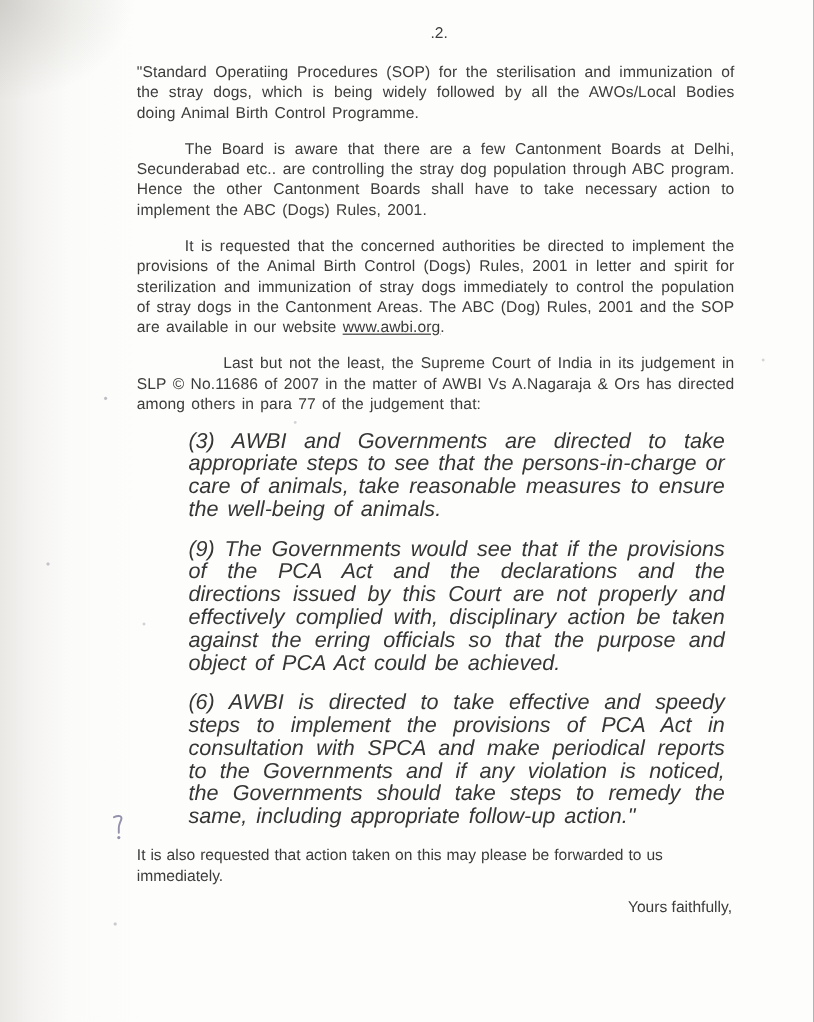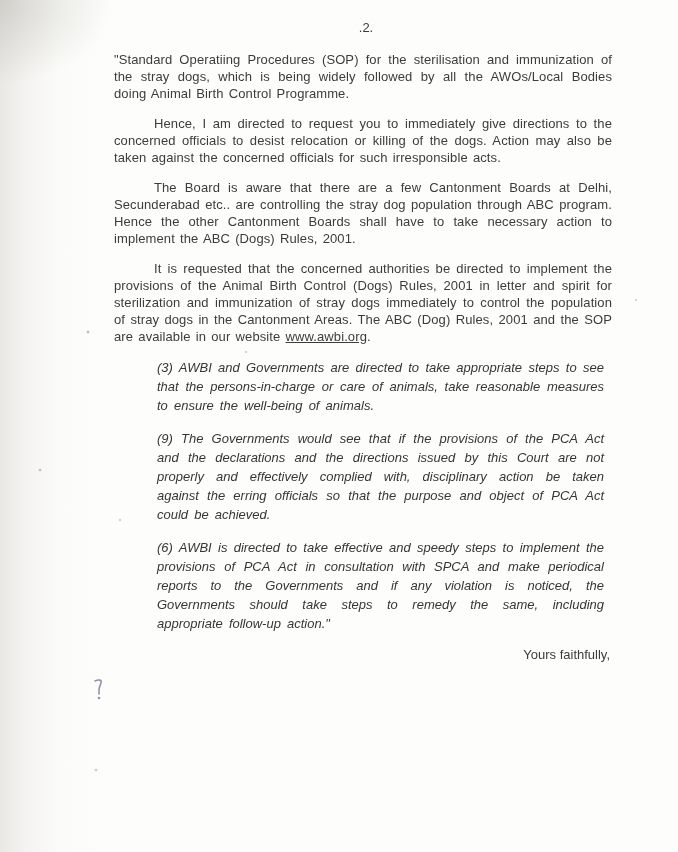--- a/index.html
+++ b/index.html
@@ -35,21 +35,21 @@
     margin-bottom:13px;
     letter-spacing:.1px;
     word-spacing:1.5px;
   }
   .ind{text-indent:40px;}
   .ind2{text-indent:72px;}
   .weblink{text-decoration:underline;margin-top:44px;}
   .quotes{margin-left:43px;width:447px;}
   .quote{
     font-style:italic;
-    font-size:13px;
+    font-size:18px;
     line-height:19px;
     text-align:justify;
     word-spacing:2.5px;
     color:#363636;
     margin-bottom:14px;
   }
   .request-line{
     font-size:13px;
     line-height:17px;
     margin:2px 0 10px 0;
@@ -67,33 +67,34 @@
 </style>
 </head>
 <body>
 
 <div class="page">
 
   <div class="page-number">.2.</div>
 
   <p class="para">"Standard Operatiing Procedures (SOP) for the sterilisation and immunization of the stray dogs, which is being widely followed by all the AWOs/Local Bodies doing Animal Birth Control Programme.</p>
 
-  <p class="para ind">Hence, I am directed to request you to immediately give directions to the concerned officials to desist relocation or killing of the dogs. Action may also be taken against the concerned officials for such irresponsible acts.</p>
 
   <p class="para ind">The Board is aware that there are a few Cantonment Boards at Delhi, Secunderabad etc.. are controlling the stray dog population through ABC program. Hence the other Cantonment Boards shall have to take necessary action to implement the ABC (Dogs) Rules, 2001.</p>
 
   <p class="para ind"><span>It is requested that the concerned authorities be directed to implement the provisions of the Animal Birth Control (Dogs) Rules, 2001 in letter and spirit for sterilization and immunization of stray dogs immediately to control the population of stray dogs in the Cantonment Areas. The ABC (Dog) Rules, 2001 and the SOP are available in our website </span><span class="weblink">www.awbi.org</span><span>.</span></p>
 
+  <p class="para ind2">Last but not the least, the Supreme Court of India in its judgement in SLP © No.11686 of 2007 in the matter of AWBI Vs A.Nagaraja &amp; Ors has directed among others in para 77 of the judgement that:</p>
 
   <div class="quotes">
     <p class="quote">(3) AWBI and Governments are directed to take appropriate steps to see that the persons-in-charge or care of animals, take reasonable measures to ensure the well-being of animals.</p>
     <p class="quote">(9) The Governments would see that if the provisions of the PCA Act and the declarations and the directions issued by this Court are not properly and effectively complied with, disciplinary action be taken against the erring officials so that the purpose and object of PCA Act could be achieved.</p>
     <p class="quote">(6) AWBI is directed to take effective and speedy steps to implement the provisions of PCA Act in consultation with SPCA and make periodical reports to the Governments and if any violation is noticed, the Governments should take steps to remedy the same, including appropriate follow-up action."</p>
   </div>
 
+  <p class="request-line">It is also requested that action taken on this may please be forwarded to us immediately.</p>
 
   <div class="closing">
     <div class="valediction">Yours faithfully,</div>
 
   </div>
 
   <svg class="penmark" width="14" height="24" viewBox="0 0 14 24">
     <g fill="none" stroke="#9391ac" stroke-width="1.6" stroke-linecap="round">
       <path d="M3 3 C7 1 10 2 9 5 C8 8 7 9 7 12 L7 16"></path>
     </g>

